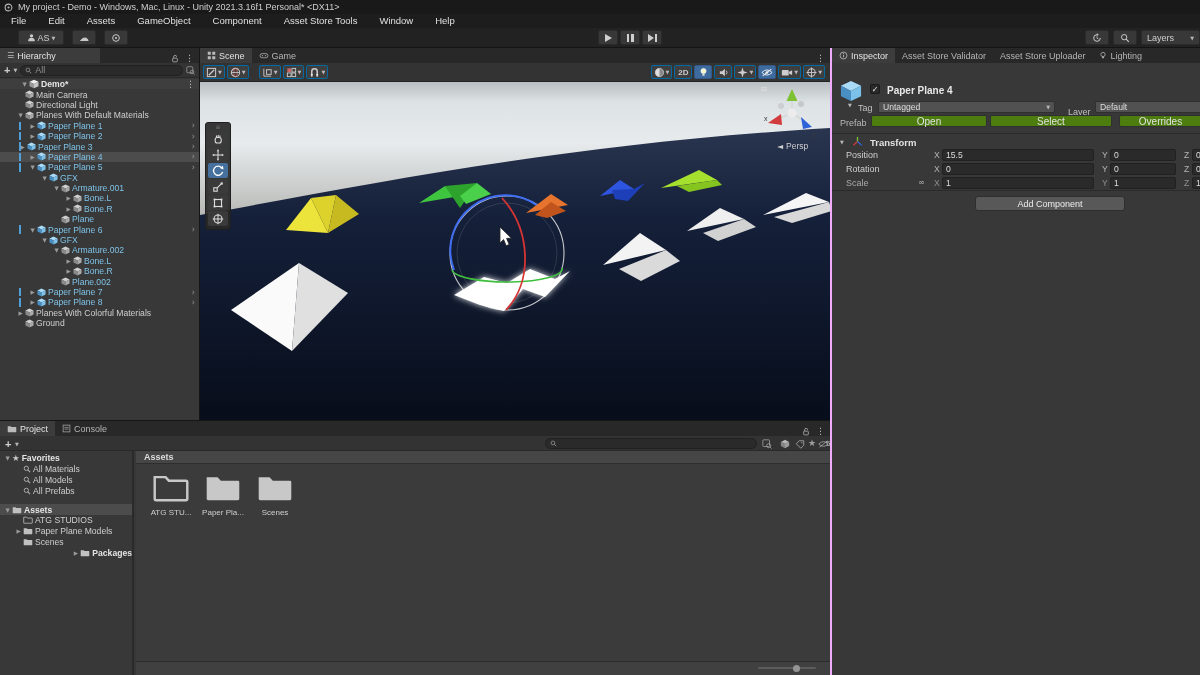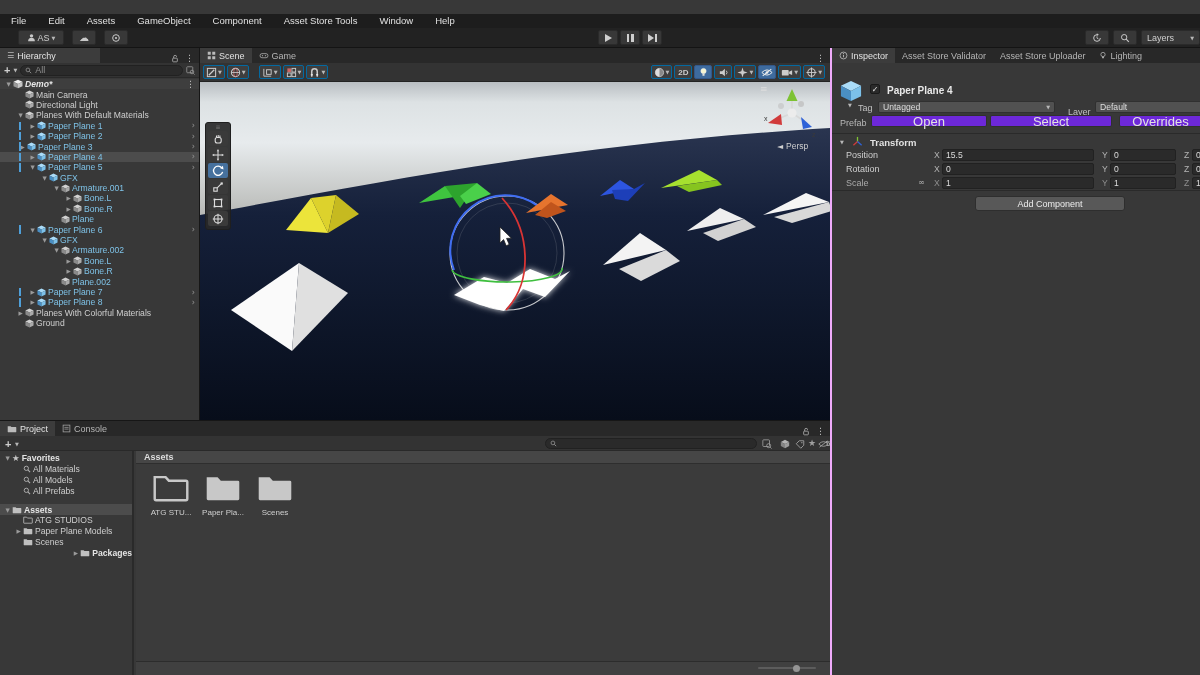--- a/index.html
+++ b/index.html
@@ -58,21 +58,21 @@
   #toolcol .handle { height:5px; text-align:center; color:#777; font-size:6px; line-height:4px; font-family:"DejaVu Sans",sans-serif;}
   .tool { width:20px; height:15px; margin:1px auto; background:#3a3a3a; border-radius:2px; display:flex; align-items:center; justify-content:center; }
   .tool.active { background:#46719e; }
 
   
   #inspector { position:absolute; left:830px; top:48px; width:370px; height:627px; background:#383838; border-left:2px solid #f0abfc; }
   #insp-body { position:absolute; left:0; top:15px; right:0; bottom:0; }
   .ilabel { position:absolute; color:#c0c0c0; font-size:9px; }
   .dropbox { position:absolute; height:12px; background:#515151; border:1px solid #303030; border-radius:2px; display:flex; align-items:center; padding:0 4px; color:#dddddd; font-size:8.6px; }
   .dropbox .dd { margin-left:auto; }
-  .pbtn { position:absolute; height:12px; background:#6d28d9; border:1px solid #303030; border-radius:2px; color:#e2e2e2; font-size:13px; display:flex; align-items:center; justify-content:center; }
+  .pbtn { position:absolute; height:12px; background:#4d7c0f; border:1px solid #303030; border-radius:2px; color:#e2e2e2; font-size:10px; display:flex; align-items:center; justify-content:center; }
   .comp-divider { position:absolute; left:0; right:0; height:1px; background:#2a2a2a; }
   .trow { position:absolute; left:0; width:370px; height:12px; overflow:hidden; }
   .trow .tl { position:absolute; left:14px; top:1px; color:#cfcfcf; }
   .trow .tl.dim { color:#aaaaaa; }
   .axl { position:absolute; top:1px; color:#b5b5b5; font-size:8.6px; }
   .fld { position:absolute; top:0; height:12px; background:#2a2a2a; border:1px solid #212121; border-radius:2px; color:#dcdcdc; font-size:8.6px; padding:0 3px; line-height:11px; }
   #add-comp { position:absolute; left:143px; width:150px; height:15px; background:#585858; border:1px solid #2e2e2e; border-radius:3px; color:#eeeeee; font-size:9px; display:flex; align-items:center; justify-content:center; }
   .chk { width:10px; height:10px; background:#2a2a2a; border:1px solid #1a1a1a; border-radius:2px; color:#e8e8e8; font-size:8px; line-height:9px; text-align:center; font-family:"DejaVu Sans",sans-serif;}
 
   
@@ -91,20 +91,29 @@
   .fitem .flabel { margin-top:3px; font-size:8px; color:#d0d0d0; white-space:nowrap; }
   #proj-footer { position:absolute; left:0; right:0; bottom:0; height:14px; background:#404040; border-top:1px solid #2c2c2c; }
   .slider-track { position:absolute; right:14px; bottom:6px; width:58px; height:2px; background:#5c5c5c; border-radius:1px; }
   .slider-knob { position:absolute; right:30px; bottom:3px; width:7px; height:7px; border-radius:50%; background:#949494; }
 </style>
 </head>
 <body>
 
 <div id="app">
 
+  <div id="titlebar">
+    <span class="icn">
+      <svg width="9" height="9" viewBox="0 0 12 12">
+          <circle cx="6" cy="6" r="4.5" fill="none" stroke="#bbb" stroke-width="1.4"></circle>
+          <circle cx="6" cy="6" r="1.4" fill="#bbb"></circle>
+        </svg>
+    </span>
+    <span>My project - Demo - Windows, Mac, Linux - Unity 2021.3.16f1 Personal* &lt;DX11&gt;</span>
+  </div>
 
   <div id="menubar">
       <div class="menu-item">File</div>
       <div class="menu-item">Edit</div>
       <div class="menu-item">Assets</div>
       <div class="menu-item">GameObject</div>
       <div class="menu-item">Component</div>
       <div class="menu-item">Asset Store Tools</div>
       <div class="menu-item">Window</div>
       <div class="menu-item">Help</div>
@@ -201,21 +210,21 @@
       </div>
       <span class="icn">
           <svg width="9" height="9" viewBox="0 0 12 12">
             <rect x="1" y="1" width="8" height="8" rx="1" fill="none" stroke="#9f9f9f"></rect>
             <circle cx="8" cy="8" r="2.4" fill="none" stroke="#9f9f9f"></circle>
             <line x1="9.7" y1="9.7" x2="11.5" y2="11.5" stroke="#9f9f9f"></line>
           </svg>
         </span>
     </div>
     <div id="hier-tree">
-        <div class="hrow scenerow" style="padding-left: 4px; font-style: italic;">
+        <div class="hrow scenerow" style="padding-left: 20px;">
           <span class="arr">▼</span>
           <span class="icn">
             <svg width="10" height="10" viewBox="0 0 12 12">
               <polygon points="6,0.8 11.4,3.4 6,6 0.6,3.4" fill="#efefef"></polygon>
               <polygon points="0.6,3.4 6,6 6,11.2 0.6,8.6" fill="#9a9a9a"></polygon>
               <polygon points="11.4,3.4 6,6 6,11.2 11.4,8.6" fill="#c6c6c6"></polygon>
             </svg>
           </span>
           <span class="lbl b">Demo*</span>
           <span class="kb kebab glyph">⋮</span>

